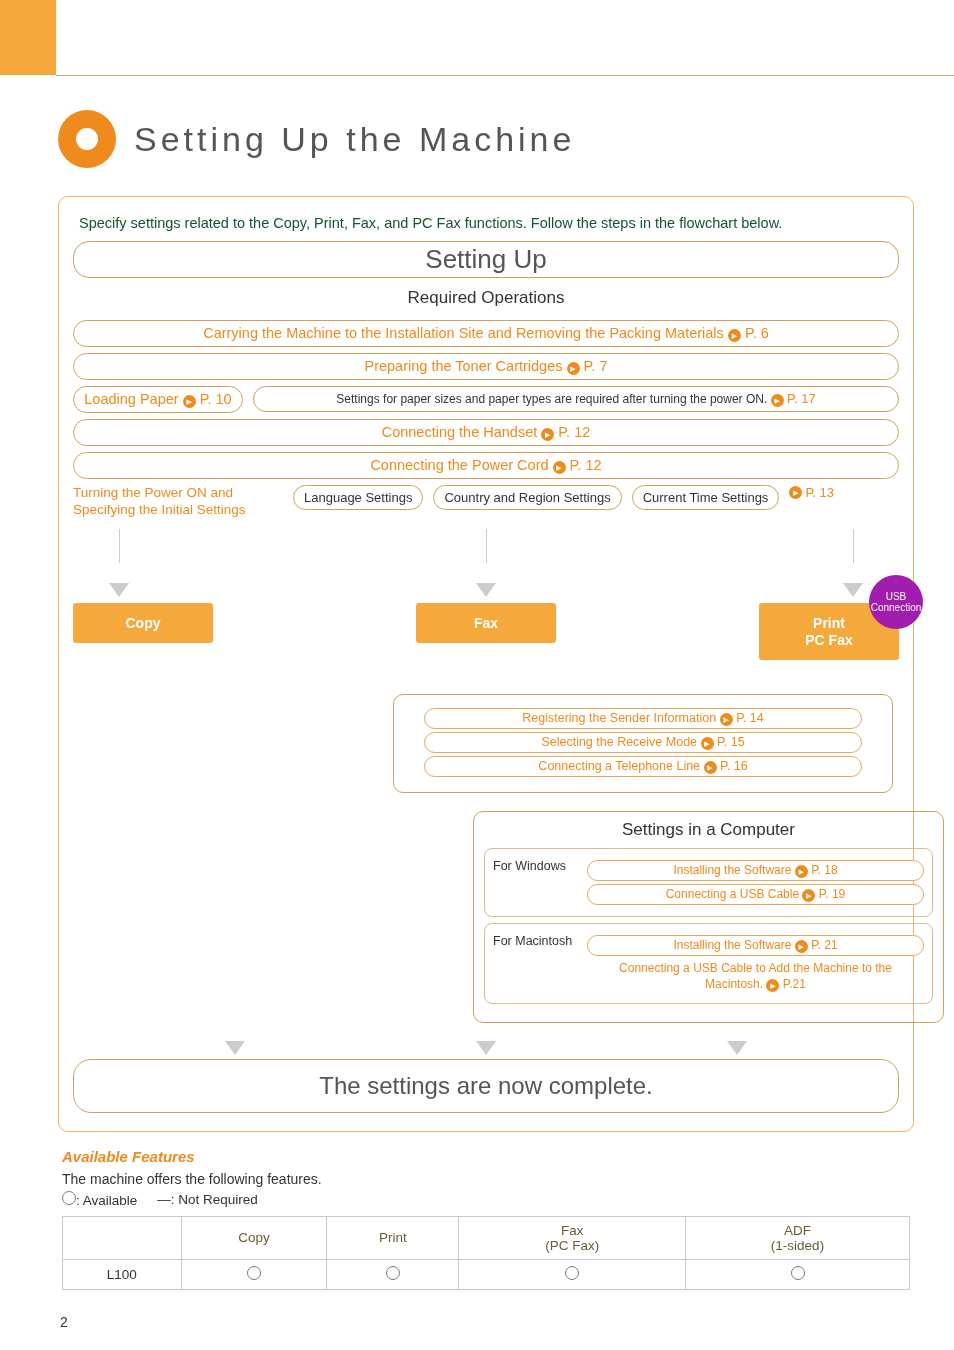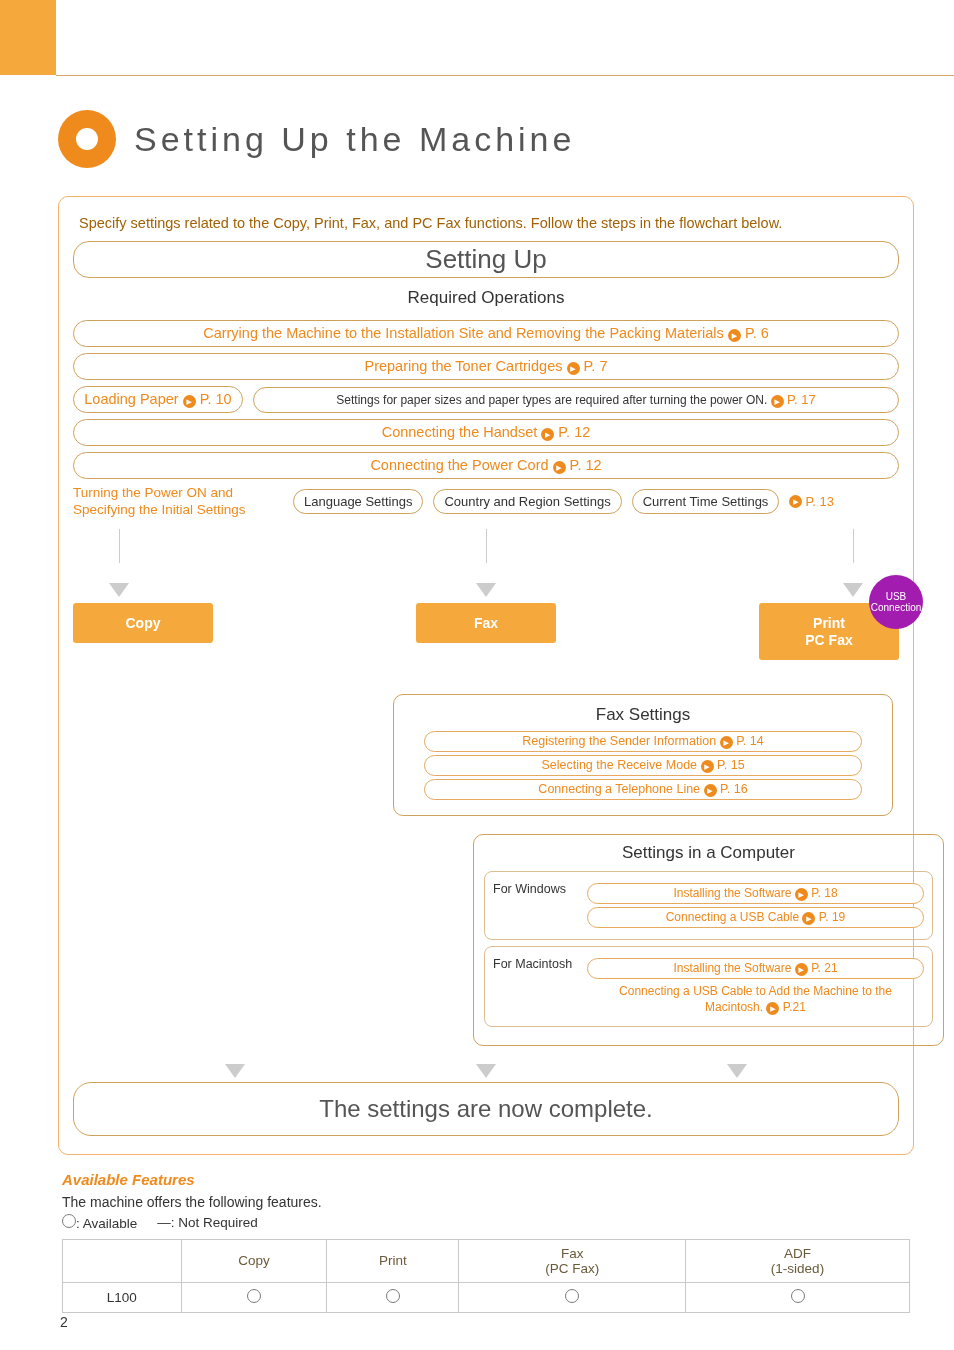--- a/index.html
+++ b/index.html
@@ -27,30 +27,30 @@
     width: 58px; height: 58px; border-radius: 50%; background: #ef8a1d;
     display:flex; align-items:center; justify-content:center;
   }
   .title-bullet::after {
     content:""; width:22px; height:22px; border-radius:50%; background:#fff;
   }
   .title { font-size: 34px; letter-spacing: 4px; color:#555; font-weight:400; }
   .outer-box {
     border: 1px solid #f3b36a; border-radius: 10px; padding: 14px 14px 18px;
   }
-  .intro { font-size: 14.5px; color:#a16207; margin: 4px 6px 10px; }
+  .intro { font-size: 14.5px; color:#14532d; margin: 4px 6px 10px; }
   .pill {
     border: 1px solid #cfa25a; border-radius: 16px; text-align:center;
     font-size:14.5px; color:#333; padding:4px 10px; background:#fff;
   }
   .big-heading { font-size: 26px; color:#555; padding:2px; }
   .sub-heading { font-size: 17px; color:#333; border:none; padding:4px 0 6px; text-align:center; }
   .orange-text { color:#ef8a1d; }
   .row { margin: 6px 0; }
-  .inline-row { display:flex; gap:10px; align-items:center; margin:6px 0; }
+  .inline-row { display:flex; gap:10px; align-items:flex-start; margin:6px 0; }
   .small-pill { flex: 0 0 auto; }
   .flex-pill { flex: 1; }
   .page-ref { color:#ef8a1d; font-size:13px; display:inline-flex; align-items:center; gap:3px; }
   .circ-arrow {
     width:13px; height:13px; border-radius:50%; background:#ef8a1d; display:inline-flex;
     align-items:center; justify-content:center; color:#fff; font-size:9px;
   }
   .circ-arrow::after{content:"▶"; font-size:7px; line-height:1;}
   .note { font-size:12px; color:#333; }
   .arrow-down {
@@ -209,21 +209,20 @@
         </div>
         <div class="func-box" style="line-height:1.2;">
           <span>Print</span><br>
           <span>PC Fax</span>
         </div>
       </div>
     </div>
 
     <div class="fax-section">
       <div class="fax-box">
-        <div class="fax-head">Fax Settings</div>
         <div class="mini-pill">
           <span>Registering the Sender Information</span>
           <span class="circ-arrow"></span>
           <span>P. 14</span>
         </div>
         <div class="mini-pill">
           <span>Selecting the Receive Mode</span>
           <span class="circ-arrow"></span>
           <span>P. 15</span>
         </div>

